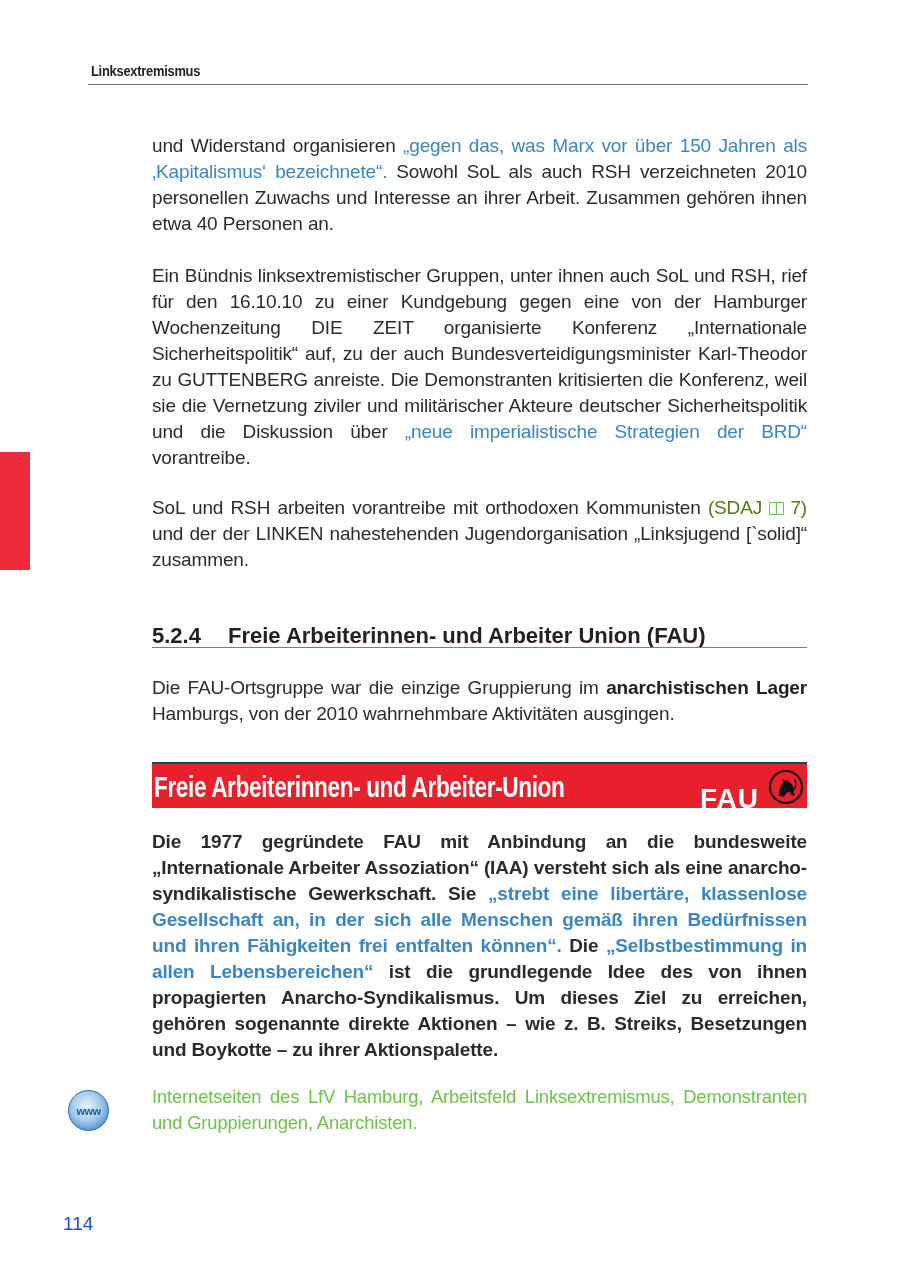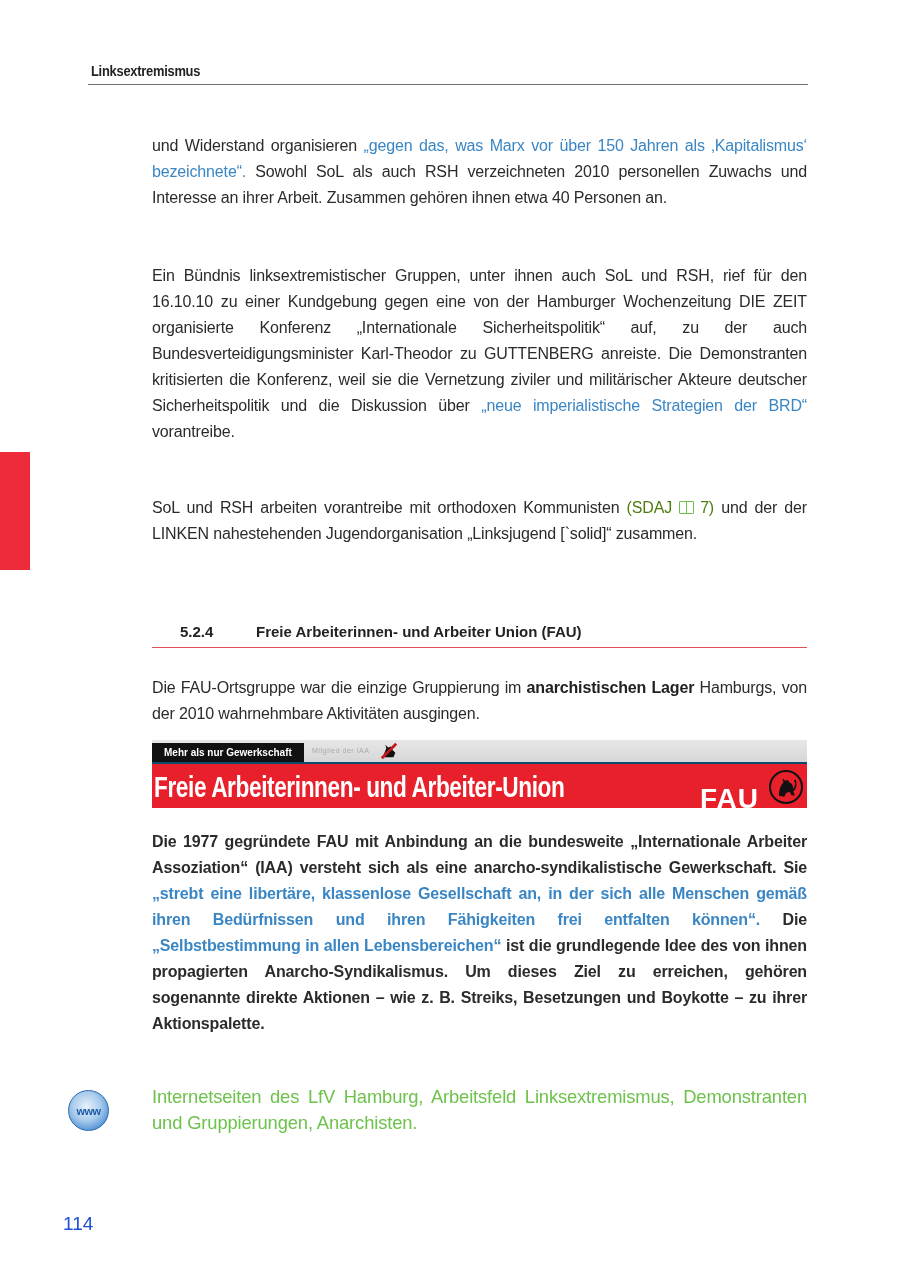--- a/index.html
+++ b/index.html
@@ -17,40 +17,40 @@
   .head-rule {
     position: absolute; left: 88px; top: 84px; width: 720px; height: 1px;
     background: #6f6f6f;
   }
   .side-tab {
     position: absolute; left: 0; top: 452px; width: 30px; height: 118px;
     background: #ee2b3a;
   }
   .body-text {
     position: absolute; left: 152px; width: 655px;
-    font-size: 16px; line-height: 26px; text-align: justify;
+    font-size: 19px; line-height: 26px; text-align: justify;
     color: #2b2b2b; letter-spacing: -0.15px;
   }
   .body-text p { margin: 0; }
   .quote { color: #3a86c4; }
   .ref { color: #4d7c0f; }
   .bold { font-weight: bold; color: #222; }
   .book-icon {
     display: inline-block; width: 15px; height: 13px; vertical-align: -1px;
     border: 1.5px solid #6cc24a; border-radius: 1px; box-sizing: border-box;
     position: relative; margin-right: 6px;
   }
   .book-icon::after {
     content: ""; position: absolute; left: 5.5px; top: 0; width: 1px; height: 100%;
     background: #6cc24a;
   }
   .section-heading {
     position: absolute; left: 152px; top: 623px; width: 655px;
-    font-weight: bold; font-size: 15px; color: #222;
-    display: flex; gap: 0; margin-left: 28px;
+    font-weight: bold; font-size: 22px; color: #222;
+    display: flex; gap: 0;
   }
   .section-num { width: 76px; }
   .section-rule {
     position: absolute; left: 152px; top: 647px; width: 655px; height: 1px;
     background: #e1505b;
   }
   .banner {
     position: absolute; left: 152px; top: 740px; width: 655px; height: 70px;
     overflow: hidden;
   }
@@ -139,30 +139,20 @@
 </div>
 <div class="section-rule"></div>
 
 <div class="body-text" style="top:675px;">
   <p>
     <span>Die FAU-Ortsgruppe war die einzige Gruppierung im </span><span class="bold">anarchistischen Lager</span><span> Hamburgs, von der 2010 wahrnehmbare Aktivitäten ausgingen.</span>
   </p>
 </div>
 
 <div class="banner">
-  <div class="banner-top">
-    <div class="banner-tag">Mehr als nur Gewerkschaft</div>
-    <div class="banner-small">Mitglied der IAA</div>
-    <div class="banner-cat-small">
-      <svg viewBox="0 0 20 20" width="18" height="18">
-          <path d="M3 17 L7 7 L6 3 L9 6 L12 5 L14 9 L17 12 L15 17 Z" fill="#111"></path>
-          <path d="M2 18 L18 2" stroke="#c4161c" stroke-width="3"></path>
-        </svg>
-    </div>
-  </div>
   <div class="banner-red">
     <div class="banner-title">Freie Arbeiterinnen- und Arbeiter-Union</div>
     <div class="banner-logo">FAU</div>
     <div class="banner-cat">
       <svg viewBox="0 0 34 34">
         <path d="M9 27 C9 20 11 15 14 12 L13 7 L16 10 L19 9 L21 12 C24 13 26 17 25 21 L27 27 L23 26 L21 22 L17 24 L15 28 Z" fill="#111"></path>
         <path d="M25 21 C28 18 29 13 27 9" stroke="#111" stroke-width="2" fill="none"></path>
       </svg>
     </div>
   </div>

